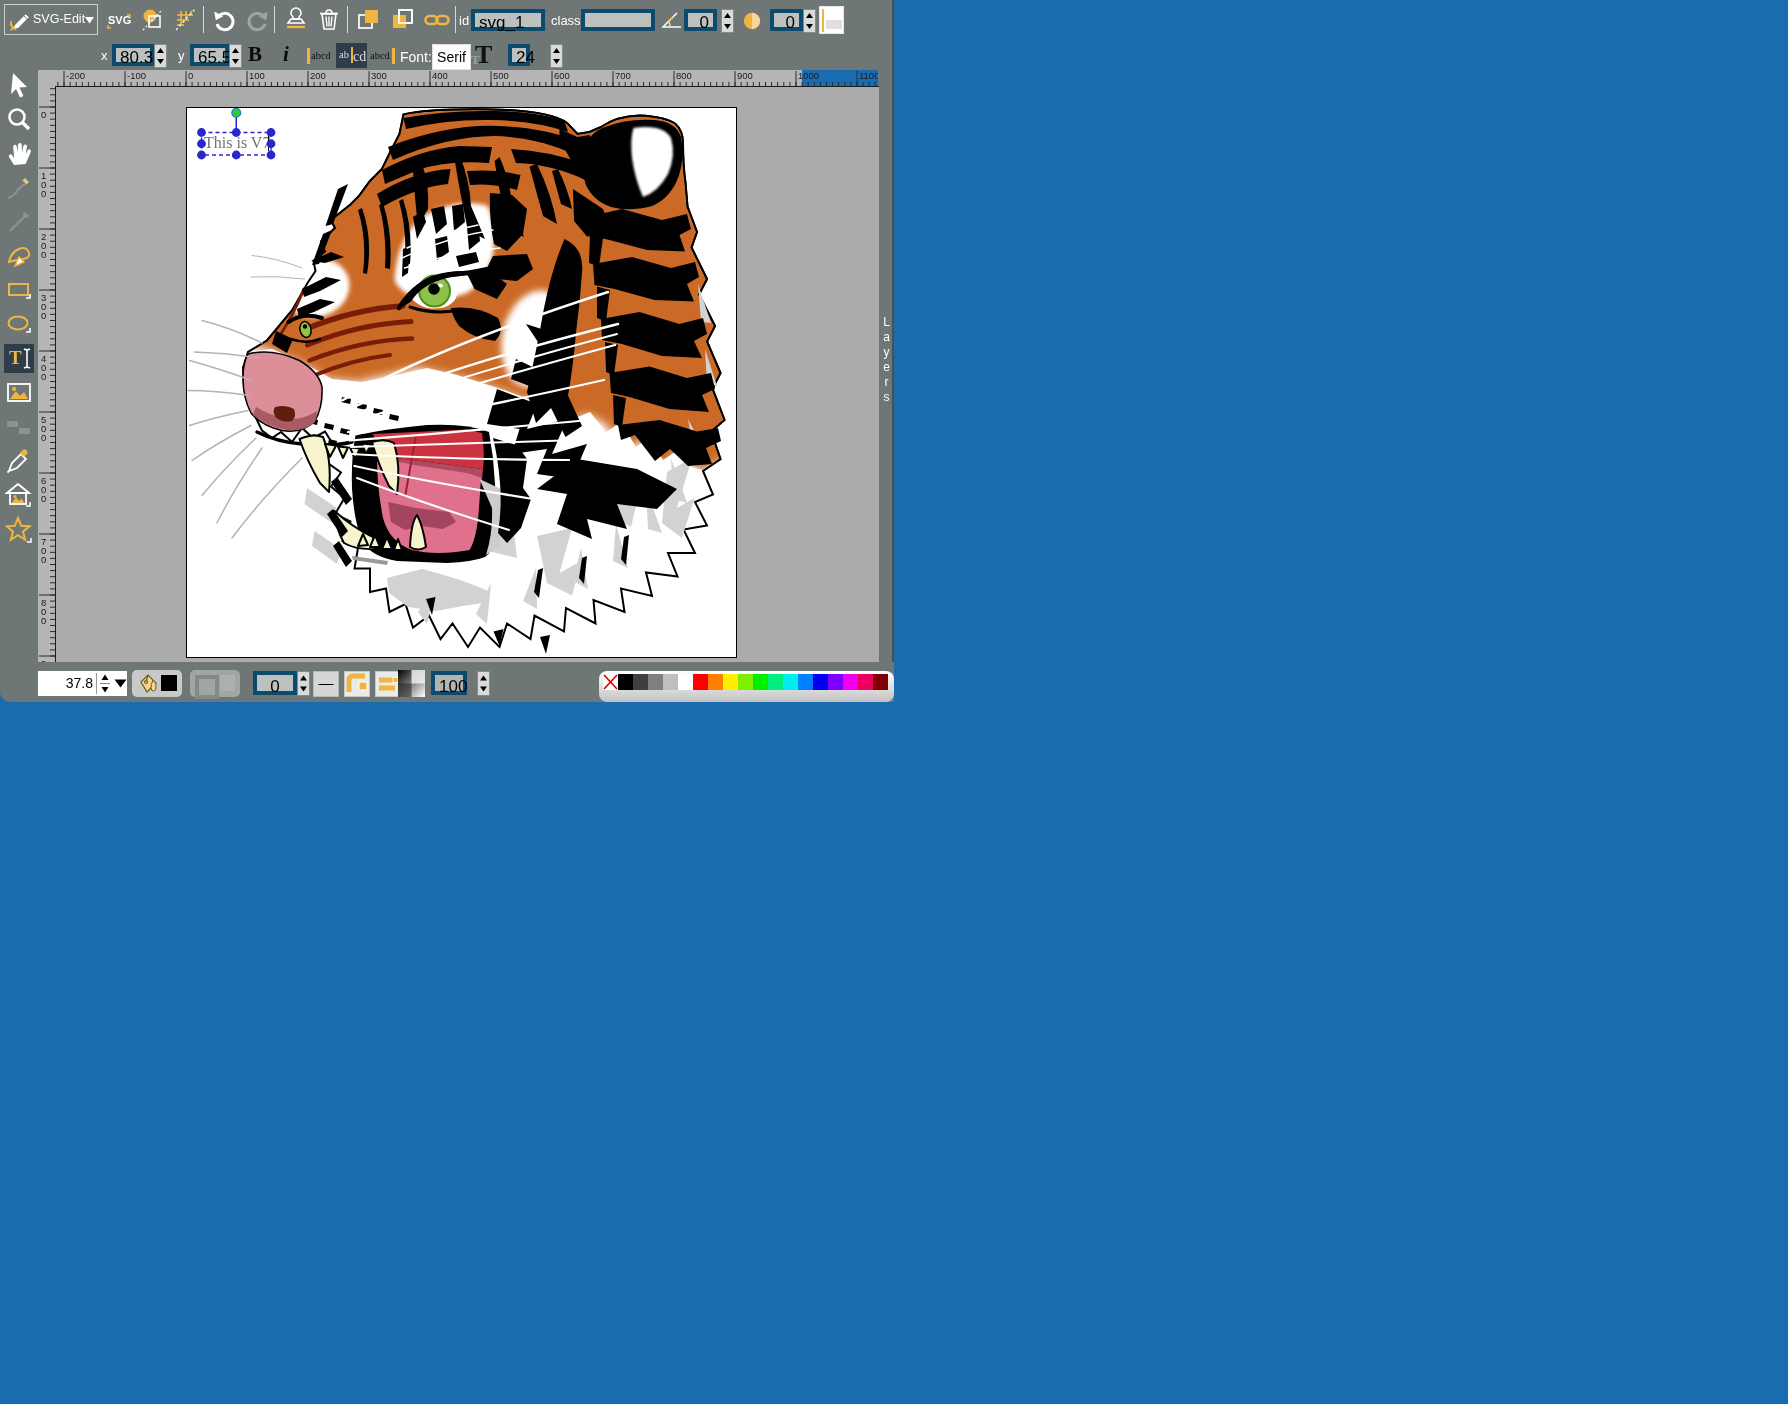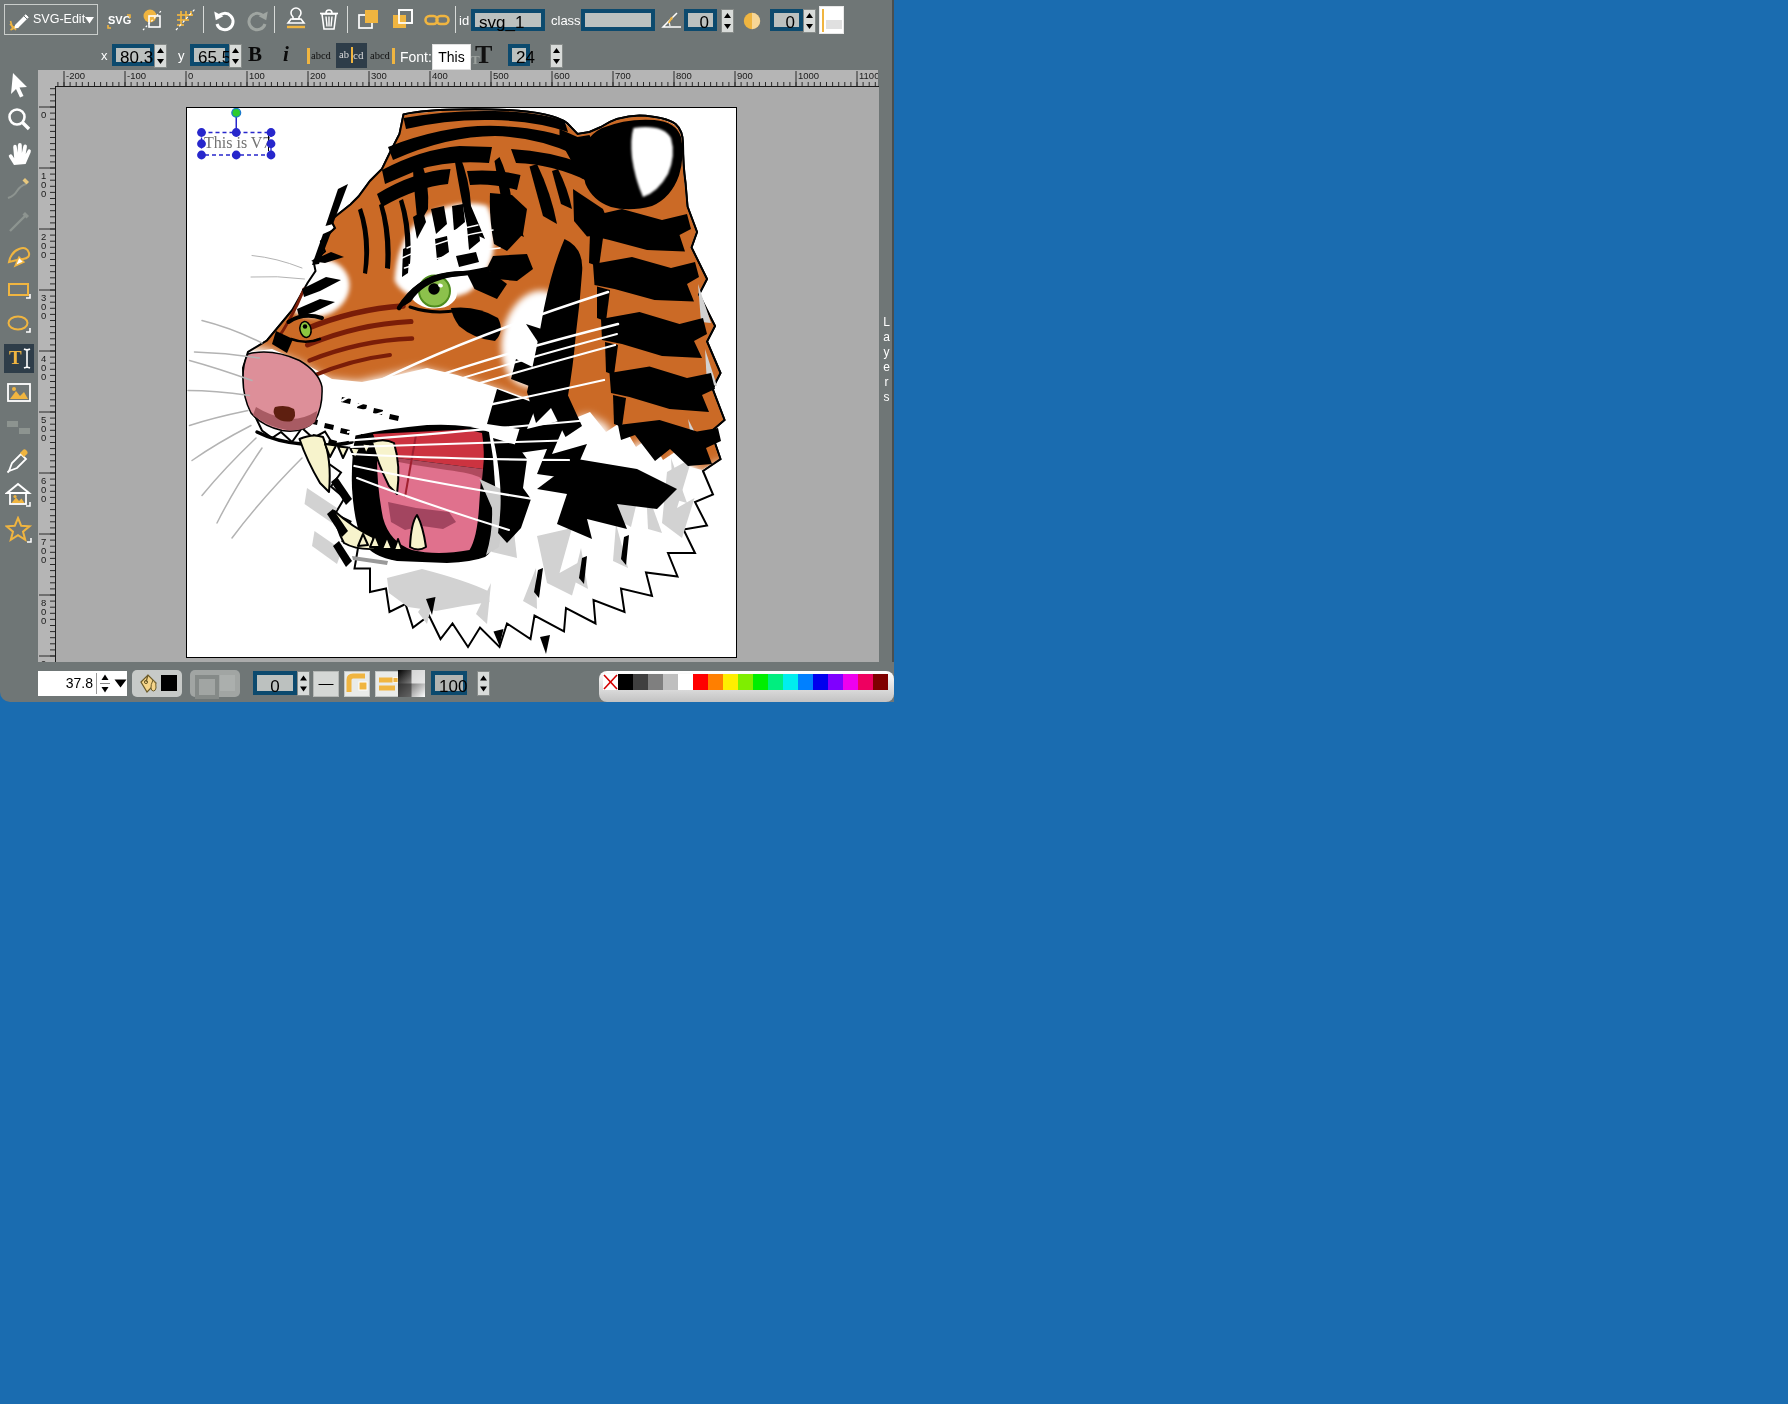--- a/index.html
+++ b/index.html
@@ -2,21 +2,21 @@
 <html><head>
 <meta charset="utf-8">
 <style>
 html,body{margin:0;padding:0}
 body{width:894px;height:702px;background:#1a6cb0;font-family:"Liberation Sans",sans-serif;overflow:hidden;position:relative}
 .abs{position:absolute}
 #topbar{left:0;top:0;width:894px;height:70px;background:#6f7676}
 #leftpanel{left:0;top:70px;width:38px;height:592px;background:#6f7676}
 #bottombar{left:0;top:662px;width:894px;height:40px;background:#6f7676;border-radius:0 0 0 10px}
 #rightbar{left:878px;top:70px;width:16px;height:592px;background:#6f7676}
-#hruler{left:38px;top:70px;width:840px;height:17px;background:#b5b5b5}
+#hruler{left:38px;top:70px;width:764px;height:17px;background:#b5b5b5}
 #vruler{left:38px;top:87px;width:17px;height:575px;background:#b5b5b5}
 #workarea{left:55px;top:86px;width:823px;height:576px;background:#ababab;border-left:1px solid #1a1a1a;border-top:1px solid #1a1a1a;overflow:hidden}
 #canvas{left:130px;top:20px;width:549px;height:549px;border:1px solid #000;background:#fff}
 .inp{position:absolute;background:#bcc1bf;border:4px solid #0c4a6e;color:#000;font-size:17px;line-height:20px;padding:0 4px;height:22px;box-sizing:border-box}
 .lbl{position:absolute;color:#fff;font-size:13px}
 .spin{position:absolute;width:11px;height:22px;background:#d8dbd9;border:1px solid #878c8a}
 .spin svg{display:block}
 .vdiv{position:absolute;top:6px;width:1px;height:27px;background:#d7dad8}
 .toolbtn{position:absolute;width:28px;height:28px}
 .sel{background:#2e3d49;border-radius:0}
@@ -172,28 +172,28 @@
  <span class="abs" style="left:248px;top:42px;font-family:'Liberation Serif',serif;font-weight:bold;font-size:21px;color:#0a0a0a">B</span>
  <span class="abs" style="left:283px;top:42px;font-family:'Liberation Serif',serif;font-weight:bold;font-style:italic;font-size:21px;color:#0a0a0a">i</span>
 
  <div class="abs" style="left:306px;top:45px;width:28px;height:24px">
    <div class="abs" style="left:1px;top:3px;width:2.5px;height:16px;background:#f0b540"></div>
    <span class="abs" style="left:5px;top:5px;font-family:'Liberation Serif',serif;font-size:10.5px;color:#111">abcd</span>
  </div>
  <div class="abs sel" style="left:336px;top:43px;width:31px;height:25px">
    <span class="abs" style="left:3px;top:6px;font-family:'Liberation Serif',serif;font-size:10.5px;color:#ddd">ab</span>
    <div class="abs" style="left:14.5px;top:4px;width:2.5px;height:16px;background:#f0b540"></div>
-   <span class="abs" style="left:17px;top:6px;font-family:'Liberation Serif',serif;font-size:11px;color:#ddd">cd</span>
+   <span class="abs" style="left:17px;top:6px;font-family:'Liberation Serif',serif;font-size:14px;color:#ddd">cd</span>
  </div>
  <div class="abs" style="left:369px;top:45px;width:28px;height:24px">
    <span class="abs" style="left:1px;top:5px;font-family:'Liberation Serif',serif;font-size:10.5px;color:#111">abcd</span>
    <div class="abs" style="left:23px;top:3px;width:2.5px;height:16px;background:#f0b540"></div>
  </div>
  <span class="lbl" style="left:400px;top:49px;font-size:14px">Font:</span>
- <div class="abs" style="left:432px;top:44px;width:37px;height:24px;background:#fff;border:1px solid #e0e0e0;text-align:center;font-size:14px;line-height:24px;color:#000">This</div>
+ <div class="abs" style="left:432px;top:44px;width:37px;height:24px;background:#fff;border:1px solid #e0e0e0;text-align:center;font-size:14px;line-height:24px;color:#000">Serif</div>
  <span class="abs" style="left:475px;top:40px;font-family:'Liberation Serif',serif;font-weight:bold;font-size:26px;color:#111">T</span>
  <span class="abs" style="left:471px;top:52px;font-family:'Liberation Serif',serif;font-weight:bold;font-size:13px;color:#9aa09d">T</span>
  <div class="inp" style="left:508px;top:44px;width:22px;text-align:right">24</div>
  <div class="spin" style="left:550px;top:44px">
       <svg width="11" height="22">
         <polygon points="5.5,3 2,8 9,8" fill="#000"></polygon>
         <polygon points="5.5,19 2,14 9,14" fill="#000"></polygon>
       </svg>
     </div>
 </div>

